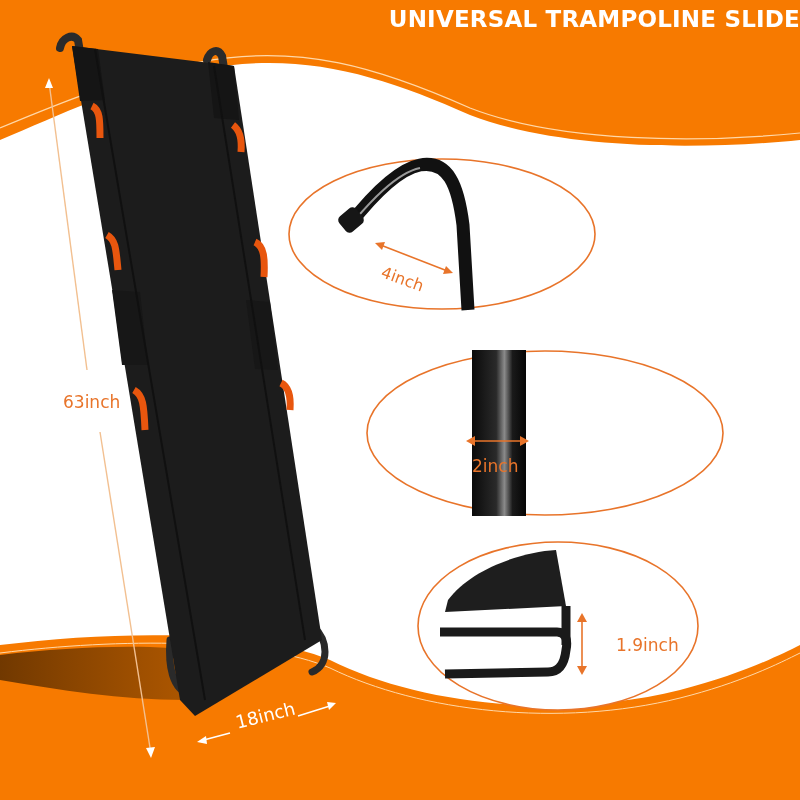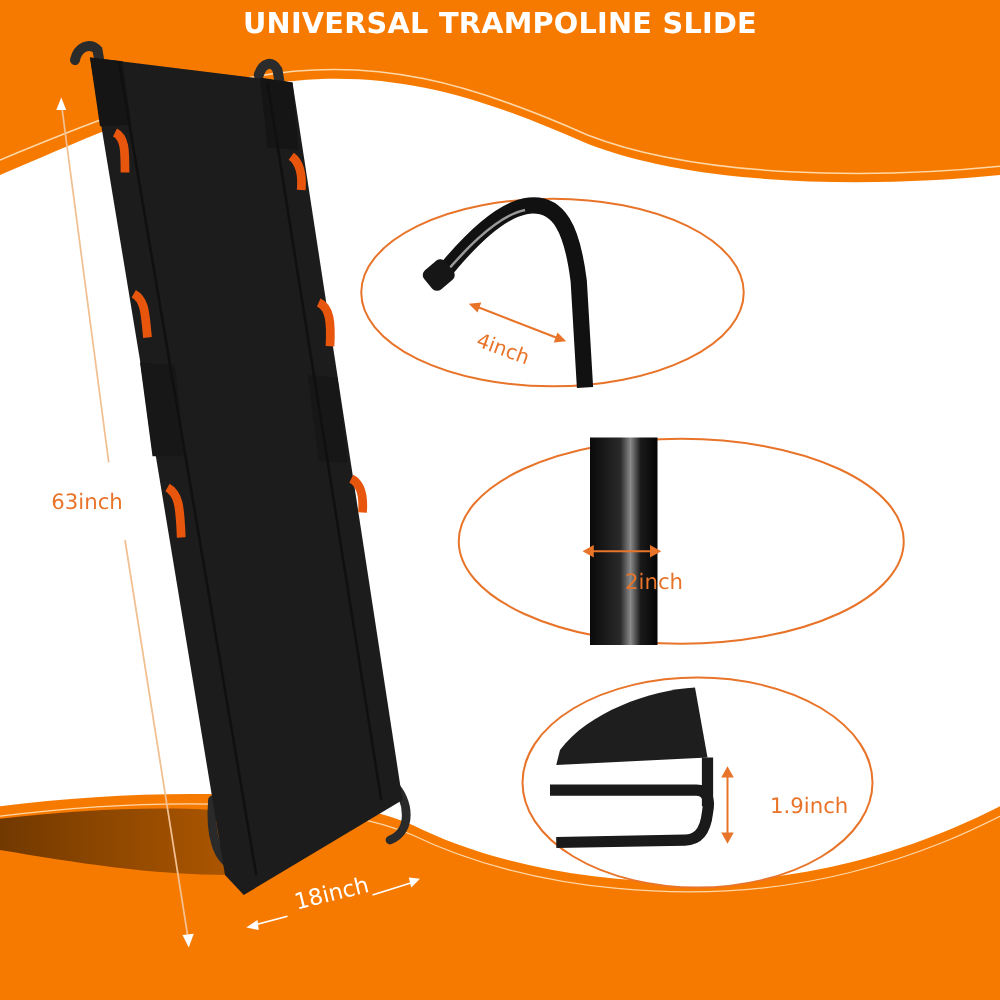--- a/index.html
+++ b/index.html
@@ -1,19 +1,19 @@
 <!DOCTYPE html>
 <html><head>
   <meta charset="utf-8">
   <style>
     html, body { margin: 0; padding: 0; }
     body { width: 800px; height: 800px; overflow: hidden; background: #ffffff; font-family: "DejaVu Sans", sans-serif; }
     #stage { position: relative; width: 800px; height: 800px; }
     #stage svg { position: absolute; left: 0; top: 0; }
-    .title { position: absolute; left: 0; top: 6px; width: 800px; text-align: center; color: #ffffff; font-family: "DejaVu Sans", sans-serif; font-weight: bold; font-size: 23px; letter-spacing: 0.2px; }
+    .title { position: absolute; left: 0; top: 6px; width: 800px; text-align: right; color: #ffffff; font-family: "DejaVu Sans", sans-serif; font-weight: bold; font-size: 23px; letter-spacing: 0.2px; }
     .lbl { position: absolute; font-family: "DejaVu Sans", sans-serif; font-size: 16px; white-space: nowrap; }
     .lbl-orange { color: #e8742a; }
     .lbl-white { color: #ffffff; }
   </style>
 </head>
 <body>
 
 <div id="stage">
   <svg width="800" height="800" viewBox="0 0 800 800">
     <defs>
@@ -98,22 +98,22 @@
       <path d="M440,632 L557,632 C566,632 568,640 566,650 C564,668 556,672 548,672 L445,674" fill="none" stroke="#1a1a1a" stroke-width="9" stroke-linejoin="round"></path>
       <path d="M566,606 L566,645" fill="none" stroke="#1a1a1a" stroke-width="9"></path>
       <line x1="582" y1="617" x2="582" y2="671" stroke="#e8742a" stroke-width="1.6"></line>
       <polygon points="582,613 577,622 587,622" fill="#e8742a"></polygon>
       <polygon points="582,675 577,666 587,666" fill="#e8742a"></polygon>
     </g>
   </svg>
 
   <div class="title">UNIVERSAL TRAMPOLINE SLIDE</div>
 
-  <div class="lbl lbl-orange" style="left:41px; top:392px; font-size:17px;">63inch</div>
+  <div class="lbl lbl-orange" style="left:63px; top:392px; font-size:17px;">63inch</div>
 
   <div class="lbl lbl-white" style="left:236px; top:712px; font-size:18px; transform: rotate(-14deg); transform-origin: left center;">18inch</div>
 
   <div class="lbl lbl-orange" style="left:382px; top:262px; font-size:16px; transform: rotate(20deg); transform-origin: left center;">4inch</div>
 
-  <div class="lbl lbl-orange" style="left:472px; top:456px; font-size:17px;margin-left:28px;">2inch</div>
+  <div class="lbl lbl-orange" style="left:472px; top:456px; font-size:17px;">2inch</div>
 
   <div class="lbl lbl-orange" style="left:588px; top:635px; font-size:17px;margin-left:28px;">1.9inch</div>
 </div>
 
 </body></html>

